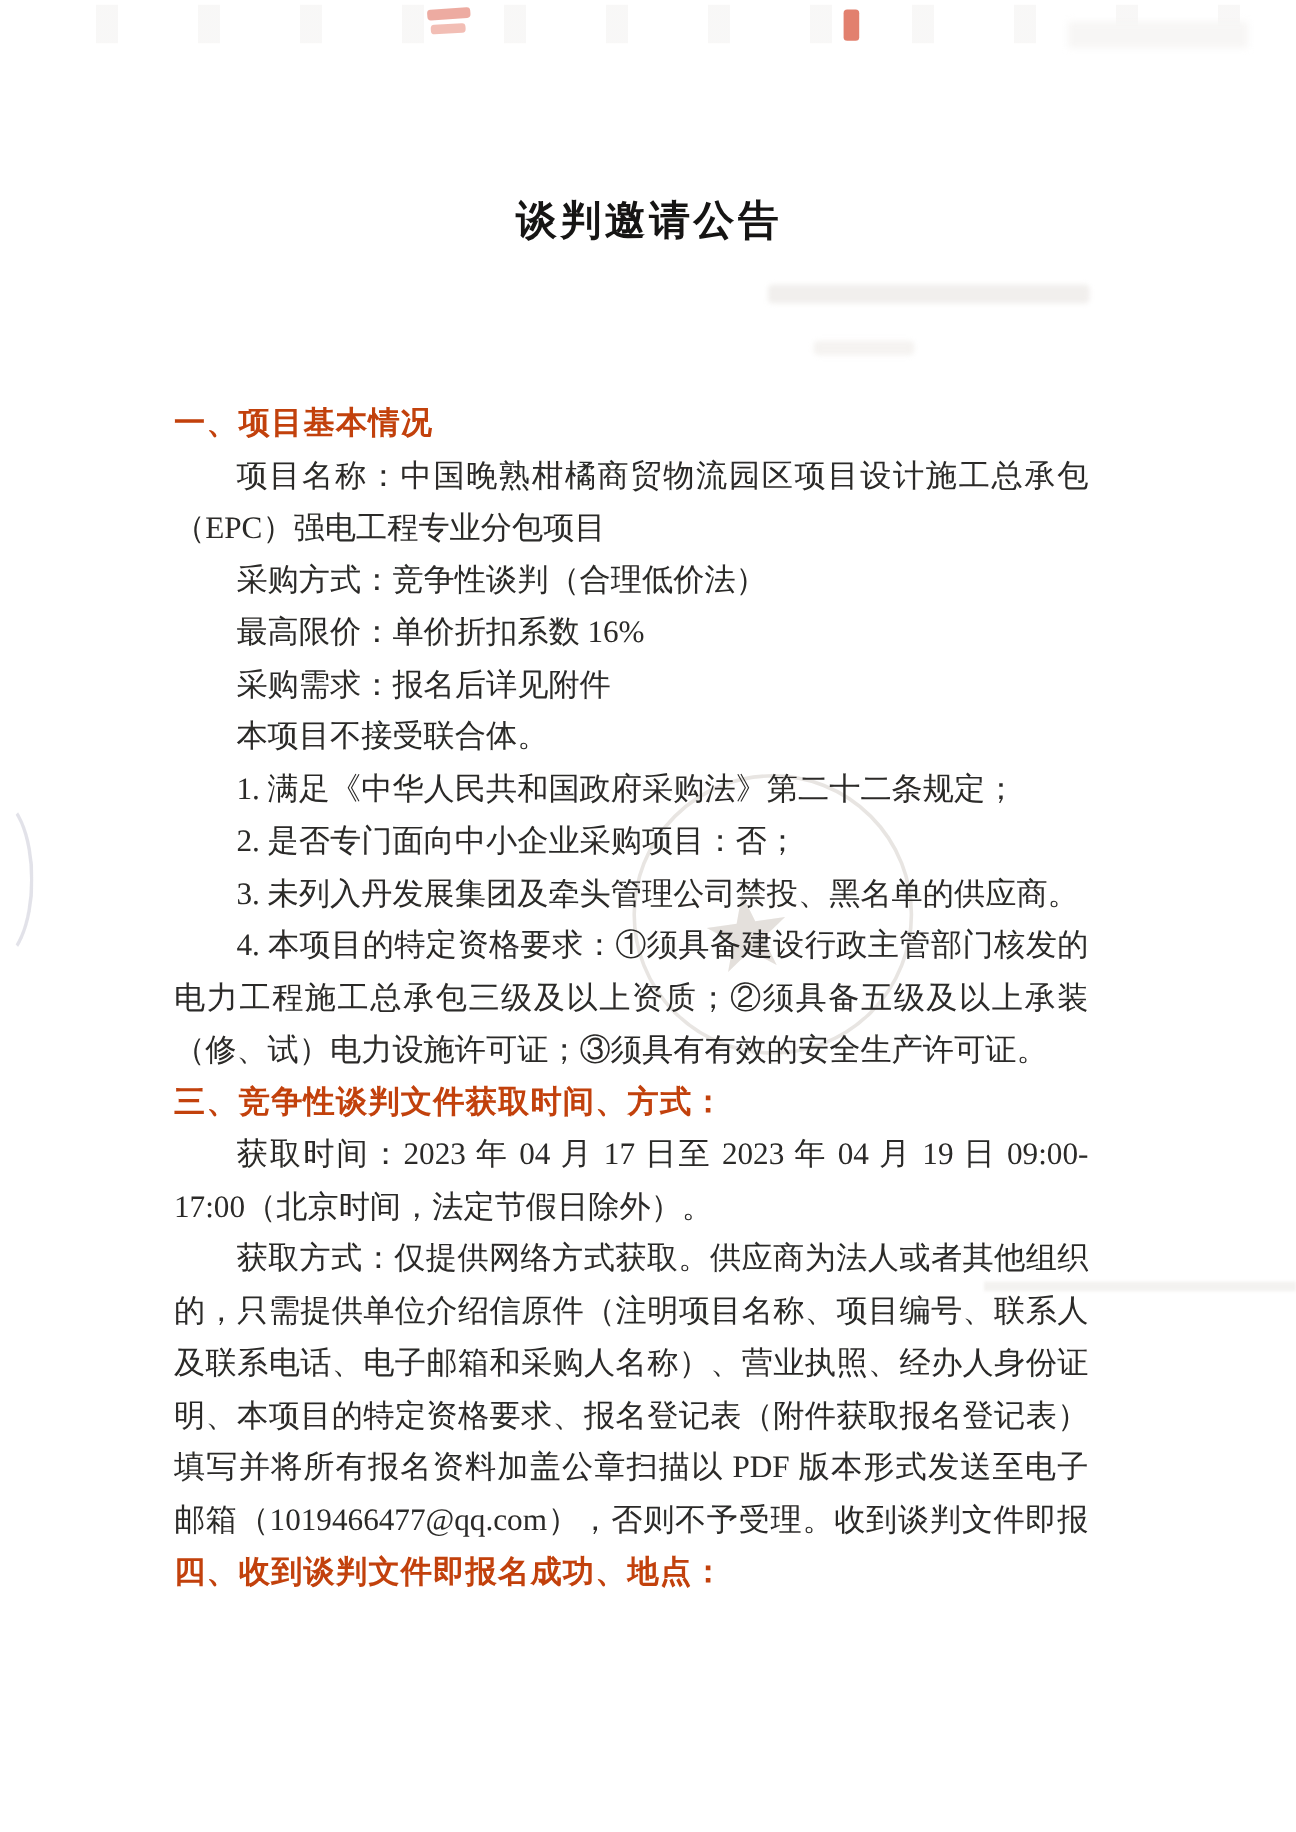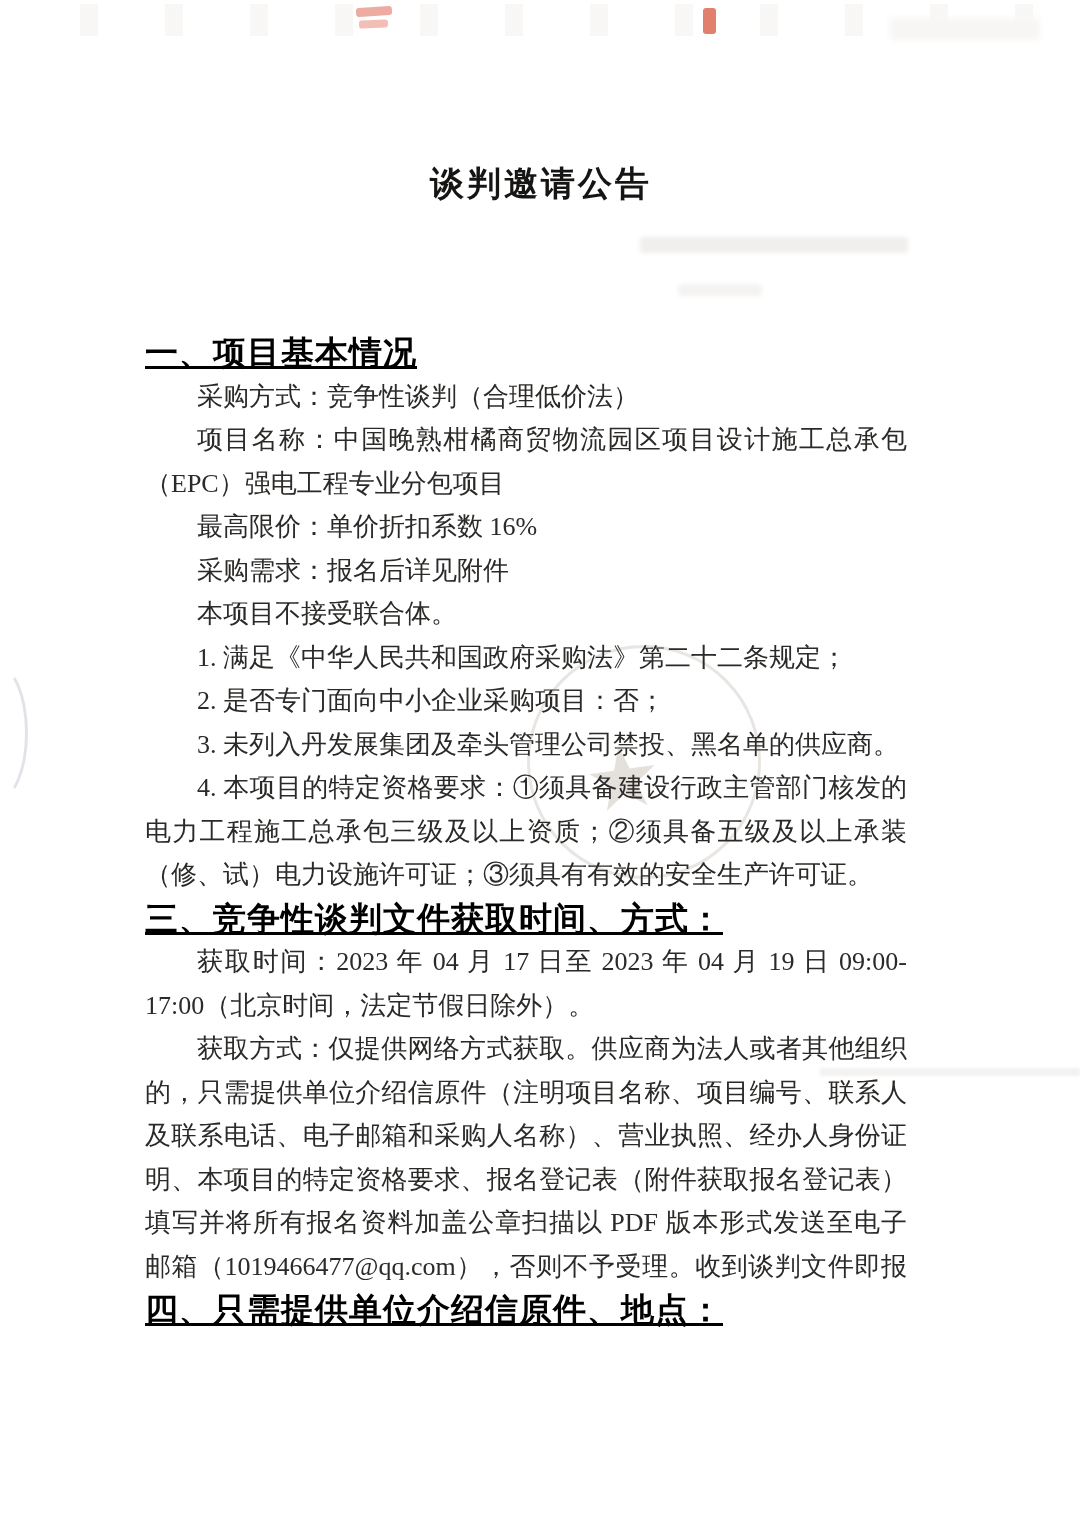--- a/index.html
+++ b/index.html
@@ -42,23 +42,22 @@
     position:absolute; z-index:2; top:160px; left:0; width:100%; margin:1px;
     text-align:center; font-size:34px; font-weight:700; letter-spacing:3px;
     color:#161514;
   }
   .doc-body {
     position:absolute; z-index:2; top:331px; left:145px; width:762px;
     font-size:26px; line-height:43.5px; text-align:justify;
   }
   .doc-section { margin:0; }
   .sec-h {
-    margin:0; font-size:33px; font-weight:700; letter-spacing:1px; color:#000000;
+    margin:0; font-size:26px; font-weight:700; letter-spacing:1px; color:#c2410c;
     font-family:"Liberation Sans","DejaVu Sans",sans-serif;
-    text-decoration:underline;
   }
   .body-p { margin:0; text-indent:2em; }
   .lines-1 { height:43.5px;  overflow:hidden; }
   .lines-2 { height:87px;    overflow:hidden; }
   .lines-3 { height:130.5px; overflow:hidden; }
   .lines-6 { height:261px;   overflow:hidden; }
 </style>
 </head>
 <body>
 
@@ -75,38 +74,38 @@
   <div class="artifact seal-star">★</div>
   <div class="artifact left-curve"></div>
   <div class="artifact streak"></div>
 
   <h1 class="title">谈判邀请公告</h1>
 
   <div class="doc-body">
 
     <section class="doc-section">
       <h2 class="sec-h lines-1">一、项目基本情况</h2>
+      <p class="body-p lines-2">项目名称：中国晚熟柑橘商贸物流园区项目设计施工总承包（EPC）强电工程专业分包项目</p>
       <p class="body-p lines-1">采购方式：竞争性谈判（合理低价法）</p>
-      <p class="body-p lines-2">项目名称：中国晚熟柑橘商贸物流园区项目设计施工总承包（EPC）强电工程专业分包项目</p>
       <p class="body-p lines-1">最高限价：单价折扣系数 16%</p>
       <p class="body-p lines-1">采购需求：报名后详见附件</p>
       <p class="body-p lines-1">本项目不接受联合体。</p>
     </section>
 
     <section class="doc-section">
       <p class="body-p lines-1">1. 满足《中华人民共和国政府采购法》第二十二条规定；</p>
       <p class="body-p lines-1">2. 是否专门面向中小企业采购项目：否；</p>
       <p class="body-p lines-1">3. 未列入丹发展集团及牵头管理公司禁投、黑名单的供应商。</p>
       <p class="body-p lines-3">4. 本项目的特定资格要求：①须具备建设行政主管部门核发的电力工程施工总承包三级及以上资质；②须具备五级及以上承装（修、试）电力设施许可证；③须具有有效的安全生产许可证。</p>
     </section>
 
     <section class="doc-section">
       <h2 class="sec-h lines-1">三、竞争性谈判文件获取时间、方式：</h2>
       <p class="body-p lines-2">获取时间：2023 年 04 月 17 日至 2023 年 04 月 19 日 09:00- 17:00（北京时间，法定节假日除外）。</p>
       <p class="body-p lines-6">获取方式：仅提供网络方式获取。供应商为法人或者其他组织的，只需提供单位介绍信原件（注明项目名称、项目编号、联系人及联系电话、电子邮箱和采购人名称）、营业执照、经办人身份证明、本项目的特定资格要求、报名登记表（附件获取报名登记表）填写并将所有报名资料加盖公章扫描以 PDF 版本形式发送至电子邮箱（1019466477@qq.com），否则不予受理。收到谈判文件即报名成功。（谈判文件售后不退,谈判资格不能转让）。</p>
     </section>
 
     <section class="doc-section">
-      <h2 class="sec-h lines-1">四、只需提供单位介绍信原件、地点：</h2>
+      <h2 class="sec-h lines-1">四、收到谈判文件即报名成功、地点：</h2>
     </section>
 
   </div>
 </div>
 
 </body></html>

